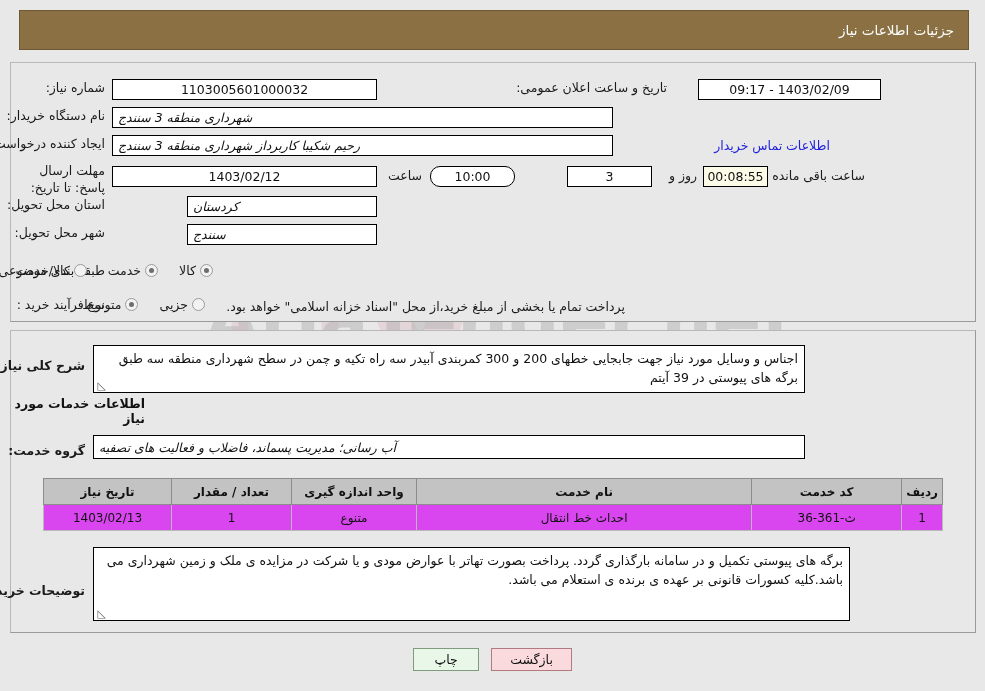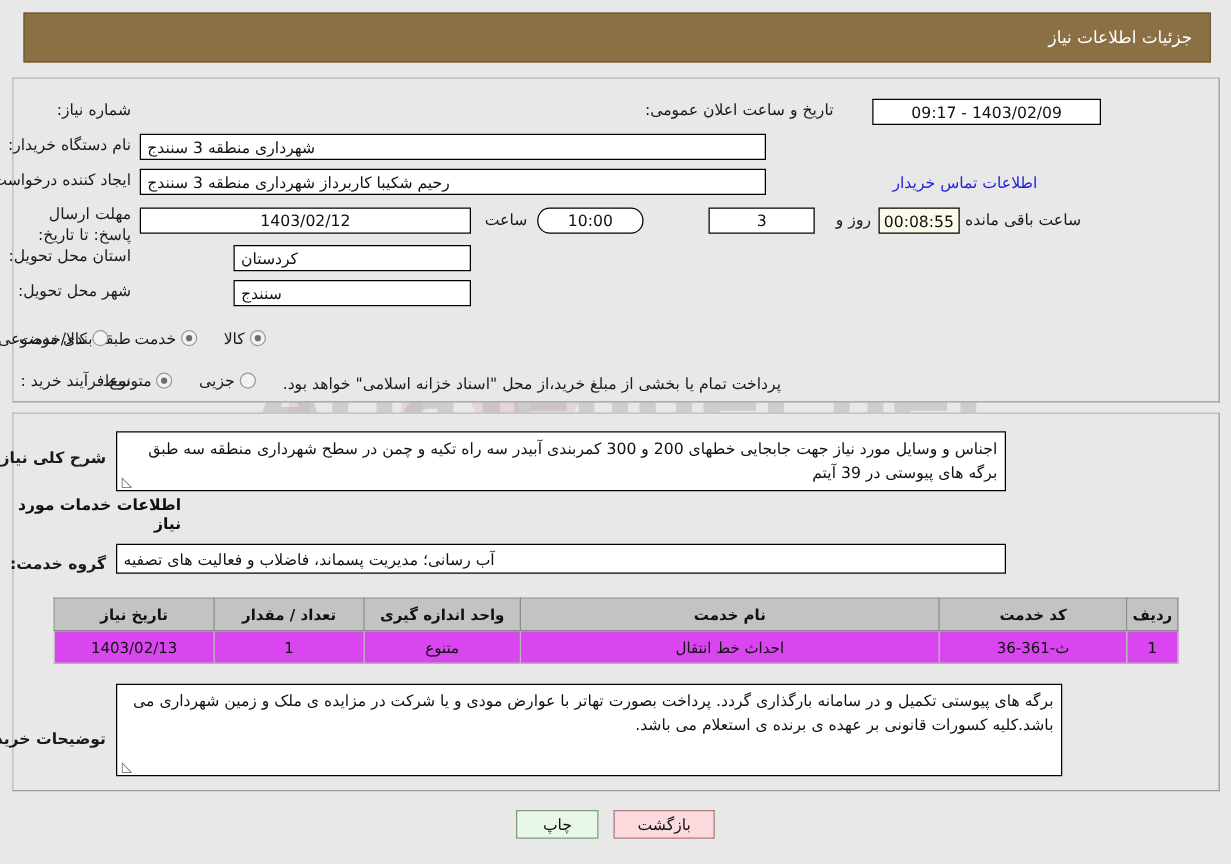--- a/index.html
+++ b/index.html
@@ -81,21 +81,21 @@
     height: 21px;
     font-size: 12.5px;
     color: #111111;
     display: flex;
     align-items: center;
     padding: 0 5px;
     white-space: nowrap;
     overflow: hidden;
   }
   .fld-center { justify-content: center; }
-  .fld-right { justify-content: flex-end; }
+  .fld-right { justify-content: flex-end; font-style: italic; }
   .fld-ivory { background: #fbfbe8; }
 
   .link {
     color: #2222dd;
     font-size: 12.5px;
     text-decoration: none;
     white-space: nowrap;
     cursor: pointer;
   }
 
@@ -235,20 +235,21 @@
 
   <div class="header-bar">
     <span class="header-title">جزئیات اطلاعات نیاز</span>
   </div>
 
   <div class="panel panel-top"></div>
 
   <div class="row" style="right:880px; top:80px;">
     <span class="lbl">شماره نیاز:</span>
   </div>
+  <div class="fld fld-center" style="position:absolute; right:608px; top:79px; width:265px; z-index:2;">1103005601000032</div>
   <div class="row" style="right:318px; top:80px;">
     <span class="lbl">تاریخ و ساعت اعلان عمومی:</span>
   </div>
   <div class="fld fld-center" style="position:absolute; right:104px; top:79px; width:183px; z-index:2;">1403/02/09 - 09:17</div>
 
   <div class="row" style="right:880px; top:108px;">
     <span class="lbl">نام دستگاه خریدار:</span>
   </div>
   <div class="fld fld-right" style="position:absolute; right:372px; top:107px; width:501px; z-index:2;">شهرداری منطقه 3 سنندج</div>
 

